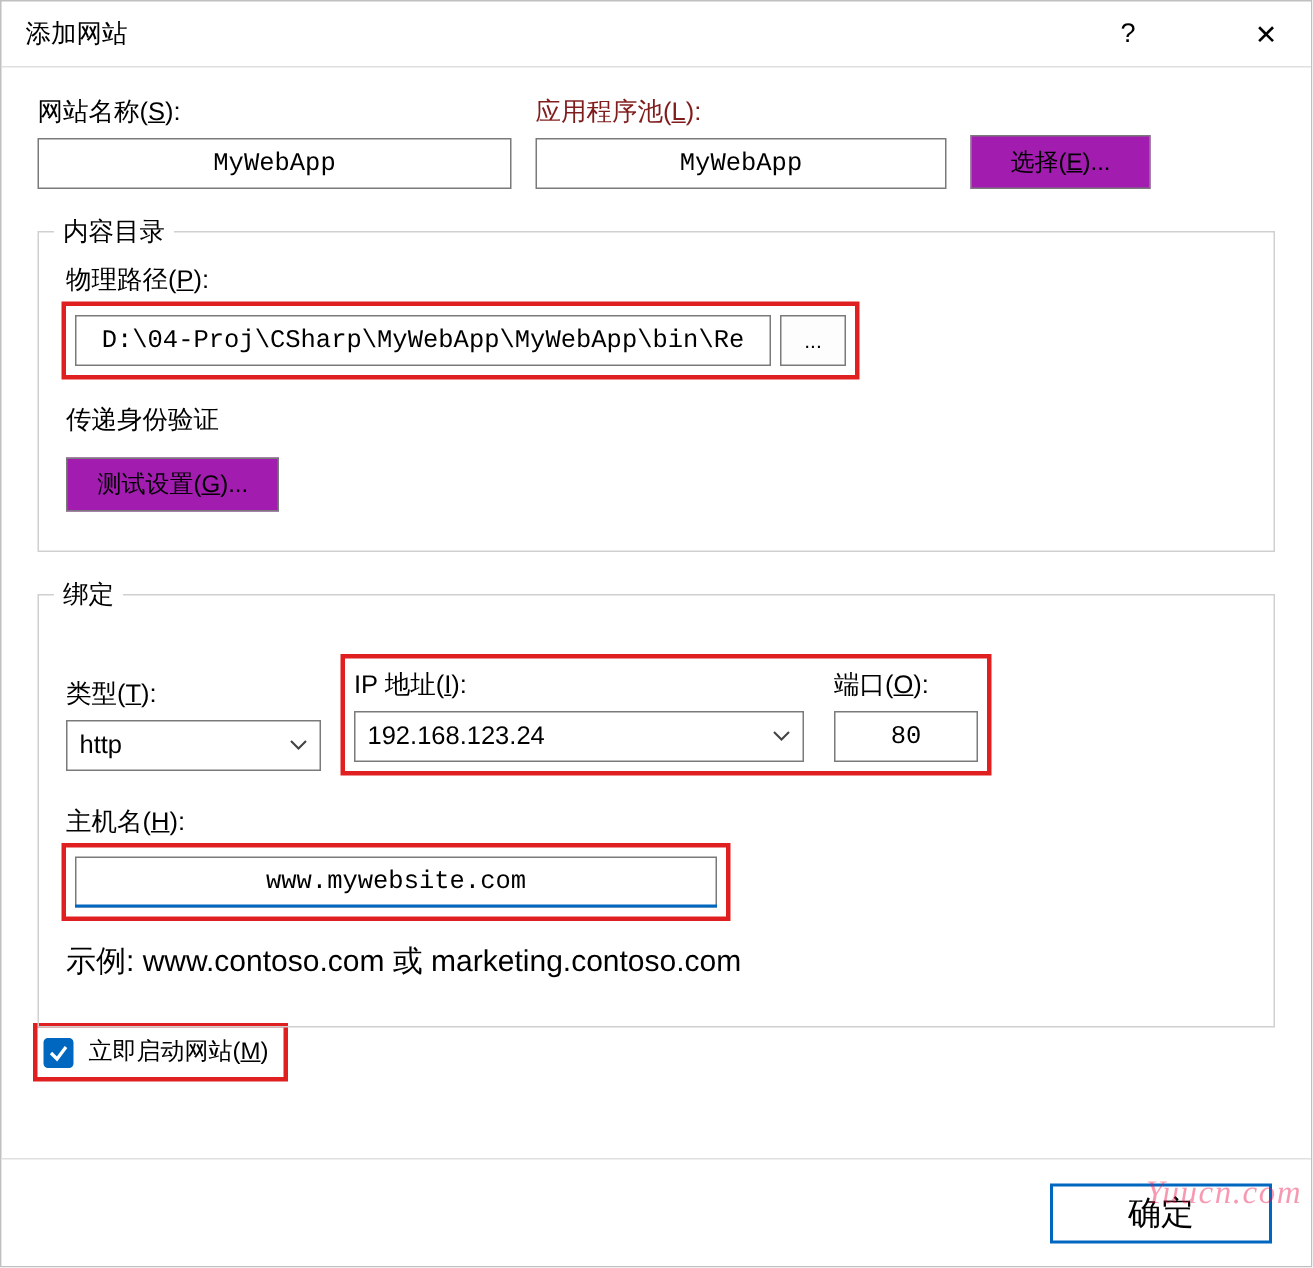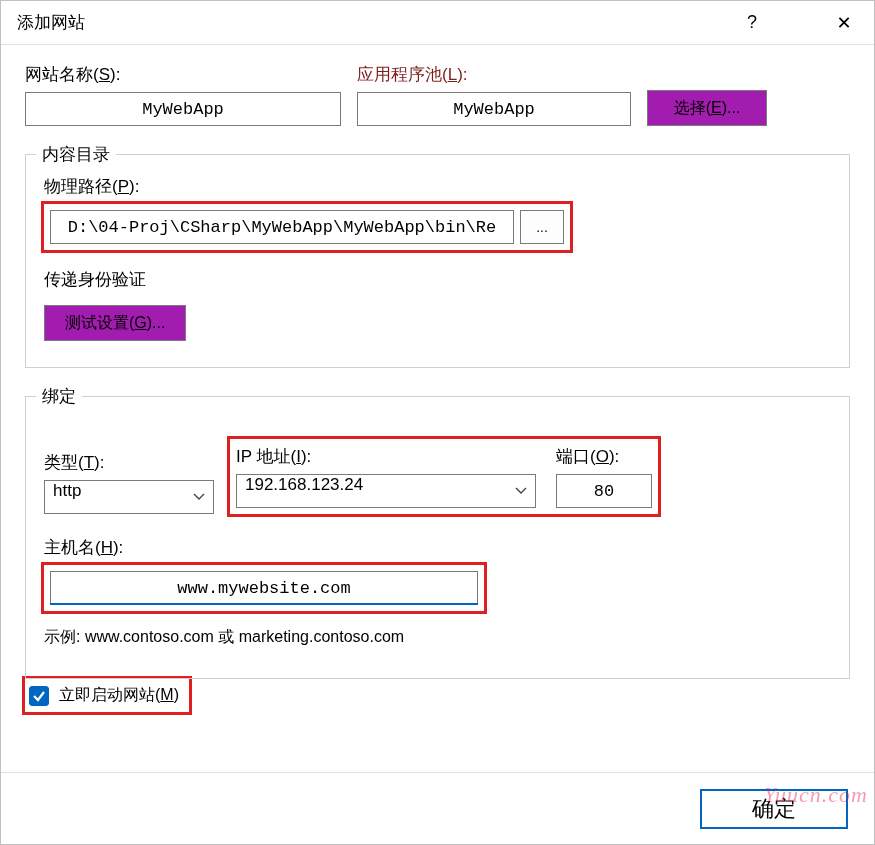--- a/index.html
+++ b/index.html
@@ -58,20 +58,21 @@
     color: #000;
     outline: none;
     text-align: center;
   }
   input.textin::placeholder { color: #000; }
   .select {
     height: 34px;
     border: 1px solid #7a7a7a;
     background: #fff;
     display: flex;
+    align-items: center;
     padding: 0 8px;
     font-size: 17px;
     position: relative;
   }
   .select .chev {
     position: absolute;
     right: 8px;
     top: 50%;
     transform: translateY(-50%);
     pointer-events: none;
@@ -107,21 +108,21 @@
     border: 1px solid #7a7a7a;
     background: #fdfdfd;
     font-size: 14px;
     cursor: pointer;
     margin-left: 6px;
   }
   .hl-red {
     outline: 3px solid #e02020;
     outline-offset: 0;
   }
-  .hint { font-size: 16px; color: #000; margin-top: 16px; }
+  .hint { font-size: 20px; color: #000; margin-top: 16px; }
   .checkbox-row {
     display: flex;
     align-items: center;
     padding: 6px 10px 6px 4px;
     width: fit-content;
   }
   .cb {
     width: 20px; height: 20px;
     border: 1px solid #0067c0;
     background: #0067c0;

